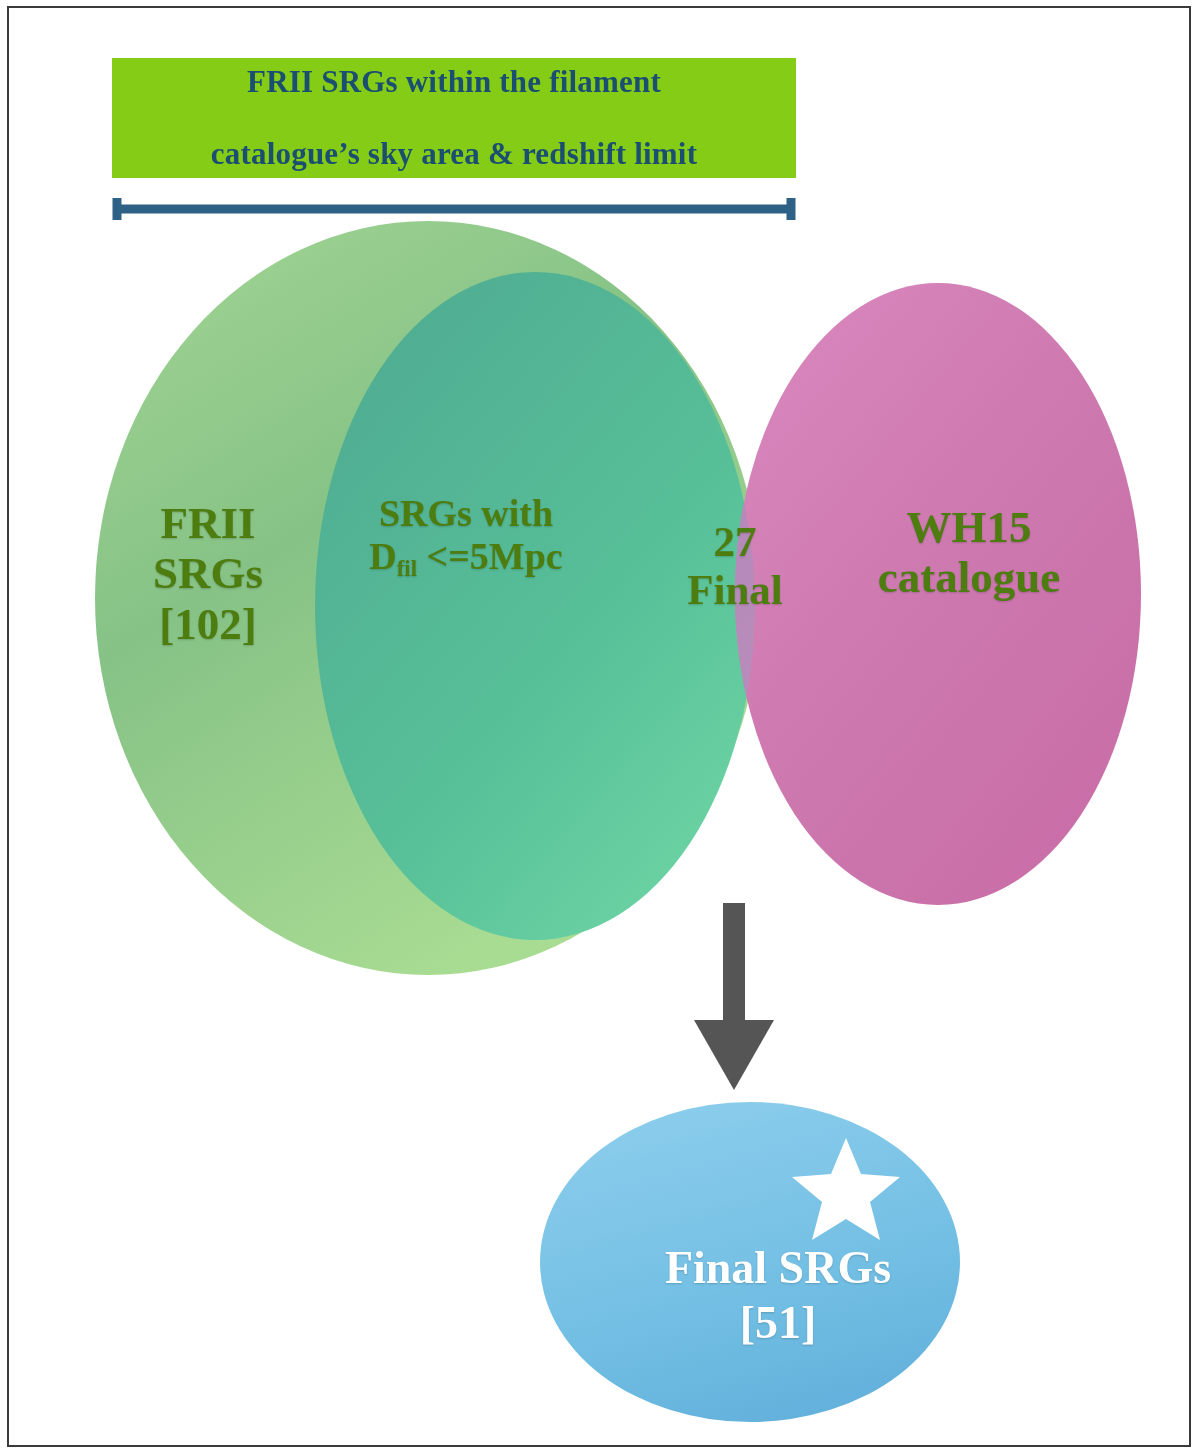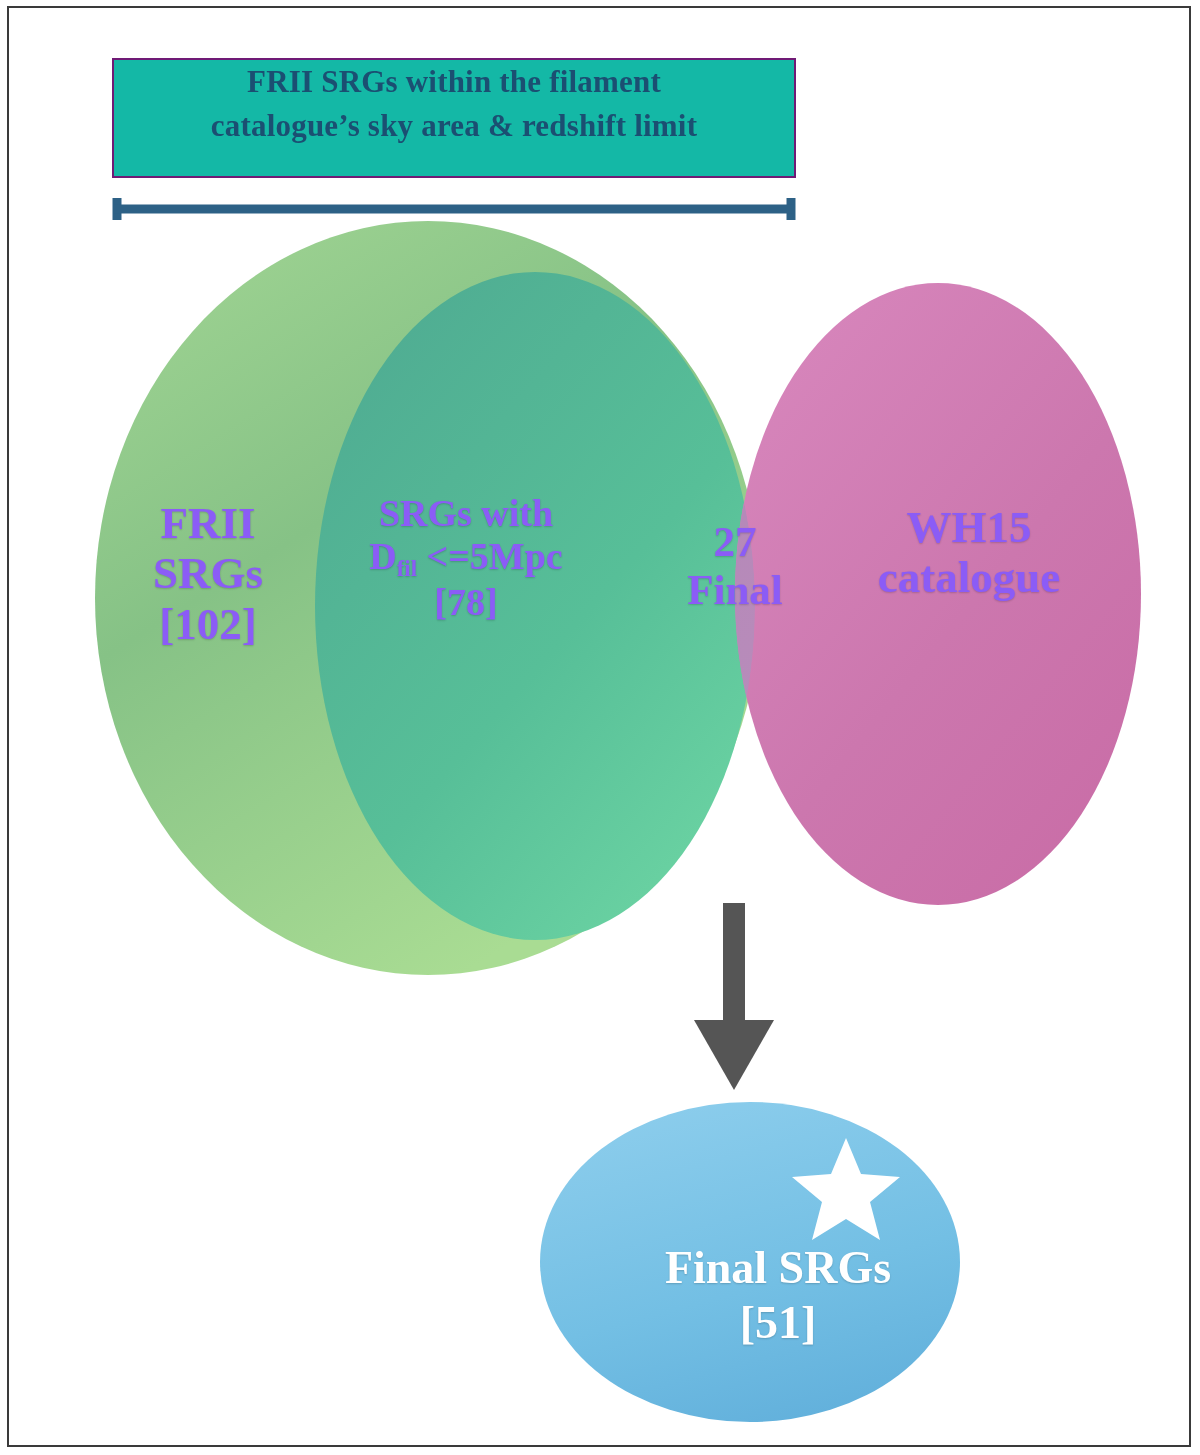--- a/index.html
+++ b/index.html
@@ -4,33 +4,33 @@
 <style>
   html,body{margin:0;padding:0;background:#ffffff;}
   body{width:1200px;height:1455px;position:relative;overflow:hidden;
        font-family:"Liberation Serif","DejaVu Serif",serif;}
 
   #frame{position:absolute;left:7px;top:6px;width:1184px;height:1441px;
          border:2px solid #3a3a3a;box-sizing:border-box;background:#fff;}
 
   
   #caption-box{position:absolute;left:103px;top:50px;width:684px;height:120px;
-     border:2px solid #701a75;box-sizing:border-box;background:#14b8a6;
-     display:flex;flex-direction:column;align-items:center;justify-content:flex-start;}
+     border:2px solid #84cc16;box-sizing:border-box;background:#84cc16;
+     display:flex;flex-direction:column;align-items:center;justify-content:space-between;}
   .caption-line{color:#1b4f72;font-weight:bold;font-size:31px;line-height:44px;
      letter-spacing:.2px;white-space:nowrap;}
 
   
   #bracket{position:absolute;left:103px;top:188px;width:684px;height:26px;}
 
   
   #venn{position:absolute;left:0;top:0;width:1200px;height:1455px;}
 
   
-  .venn-label{position:absolute;color:#8b5cf6;font-weight:bold;text-align:center;
+  .venn-label{position:absolute;color:#4d7c0f;font-weight:bold;text-align:center;
      line-height:1.12;text-shadow:0 1px 2px rgba(0,0,0,.18);}
 
   #label-frii{left:118px;top:498px;width:180px;font-size:45px;}
   #label-dfil{left:306px;top:492px;width:320px;font-size:38px;}
   #label-bcg{left:650px;top:518px;width:170px;font-size:43px;}
   #label-wh15{left:828px;top:502px;width:282px;font-size:45px;}
   .sub{font-size:.60em;vertical-align:-.30em;letter-spacing:0;}
 
   
   #final-label{position:absolute;left:598px;top:1240px;width:360px;
@@ -113,21 +113,20 @@
 
 <div class="venn-label" id="label-frii">
   <div>FRII</div>
   <div>SRGs</div>
   <div>[102]</div>
 </div>
 
 <div class="venn-label" id="label-dfil">
   <div>SRGs with</div>
   <div><span>D</span><span class="sub">fil</span><span> &lt;=5Mpc</span></div>
-  <div>[78]</div>
 </div>
 
 <div class="venn-label" id="label-bcg">
   <div>27</div>
   <div>Final</div>
 </div>
 
 <div class="venn-label" id="label-wh15">
   <div>WH15</div>
   <div>catalogue</div>

